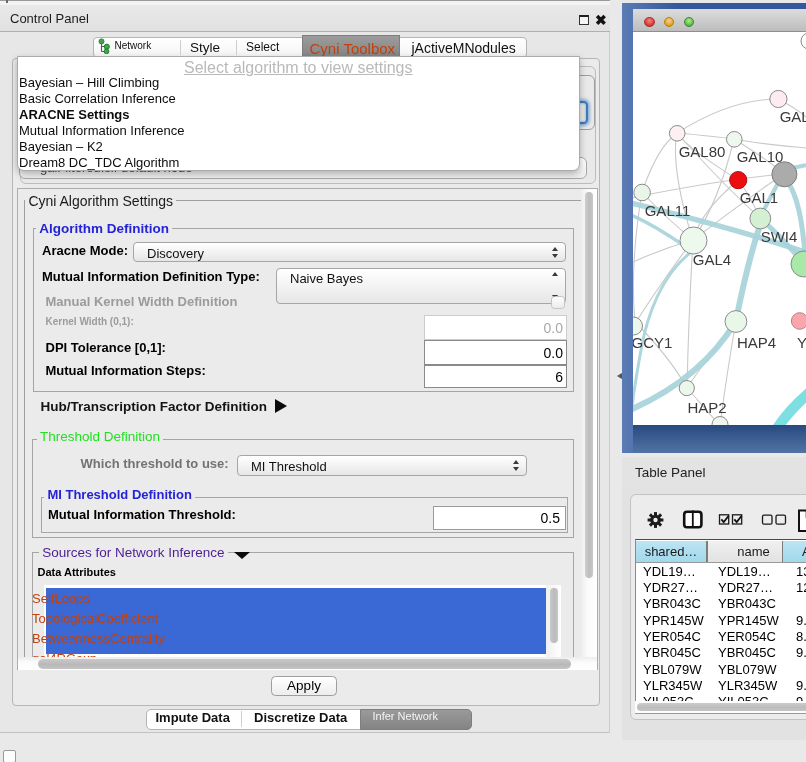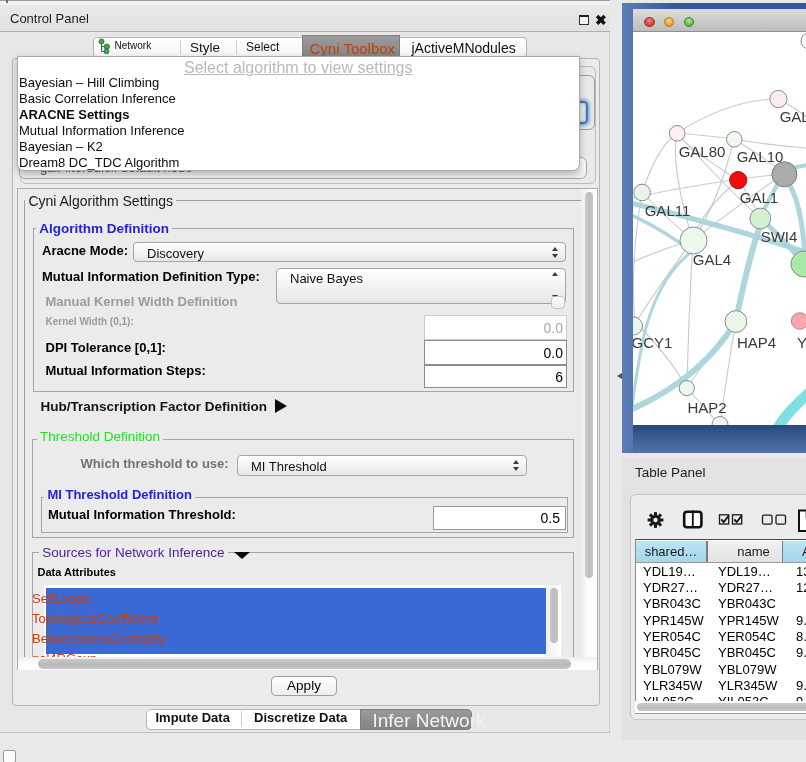--- a/index.html
+++ b/index.html
@@ -138,21 +138,21 @@
  </div>
 </div>
 
 <div class="abs" style="left:271px; top:676px; width:66px; height:19.5px; background:linear-gradient(#ffffff,#ededed); border:1px solid #9e9e9e; border-radius:4.5px; text-align:center; font-size:13.5px; color:#000; padding-top:1px;">Apply</div>
 
 <div class="abs" style="left:145.5px; top:708.5px; width:326px; height:21px; background:#ffffff; border:1px solid #b4b4b4; border-radius:5px;"></div>
 <div class="abs" style="left:240.7px; top:711px; width:1px; height:16px; background:#cfcfcf;"></div>
 <div class="abs" style="left:359.7px; top:708.5px; width:112px; height:21px; background:linear-gradient(#9a9a9a,#848484); border:1px solid #7e7e7e; border-radius:0 5px 5px 0;"></div>
 <div class="abs bold" style="left:155.5px; top:710px; font-size:13px; color:#111;">Impute Data</div>
 <div class="abs bold" style="left:254px; top:710px; font-size:13px; color:#111;">Discretize Data</div>
-<div class="abs" style="left:372.5px; top:710px; font-size:19px; color:#f4f4f4;">Infer Network</div>
+<div class="abs" style="left:372.5px; top:710px; font-size:11px; color:#f4f4f4;">Infer Network</div>
 
 <div class="abs" style="left:16.5px; top:56px; width:563.5px; height:115px; background:#ffffff; border:1px solid #ababab; border-radius:0 0 7px 7px; box-shadow:0 3px 7px rgba(0,0,0,0.28); z-index:50;"></div>
 <div class="abs" style="left:16.5px; top:59px; width:563.5px; text-align:center; font-size:16px; color:#b9b9b9; z-index:51;text-decoration:underline;">Select algorithm to view settings</div>
 <div class="abs" style="left:19px; top:74.8px; font-size:13px; color:#0c0c0c; line-height:16.1px; z-index:51;">Bayesian – Hill Climbing<br>Basic Correlation Inference<br><b>ARACNE Settings</b><br>Mutual Information Inference<br>Bayesian – K2<br>Dream8 DC_TDC Algorithm</div>
 
 <div class="abs" style="left:617px; top:373px; width:0; height:0; border-top:3px solid transparent; border-bottom:3px solid transparent; border-right:5px solid #555;"></div>
 
 <div class="abs" style="left:622px; top:3px; width:184px; height:450px; background:linear-gradient(to right,#5c7cb5,#35589c 30%);"></div>
 <div class="abs" style="left:633px; top:9px; width:173px; height:23px; background:linear-gradient(#dcdcdc,#bdbdbd); border-bottom:1px solid #8f8f8f;"></div>
 <div class="abs" style="left:644px; top:16.5px; width:10.5px; height:10.5px; border-radius:50%; background:radial-gradient(circle at 50% 35%, #f08a84, #dd3f38 60%, #b8201c); border:0.5px solid #a33;"></div>

